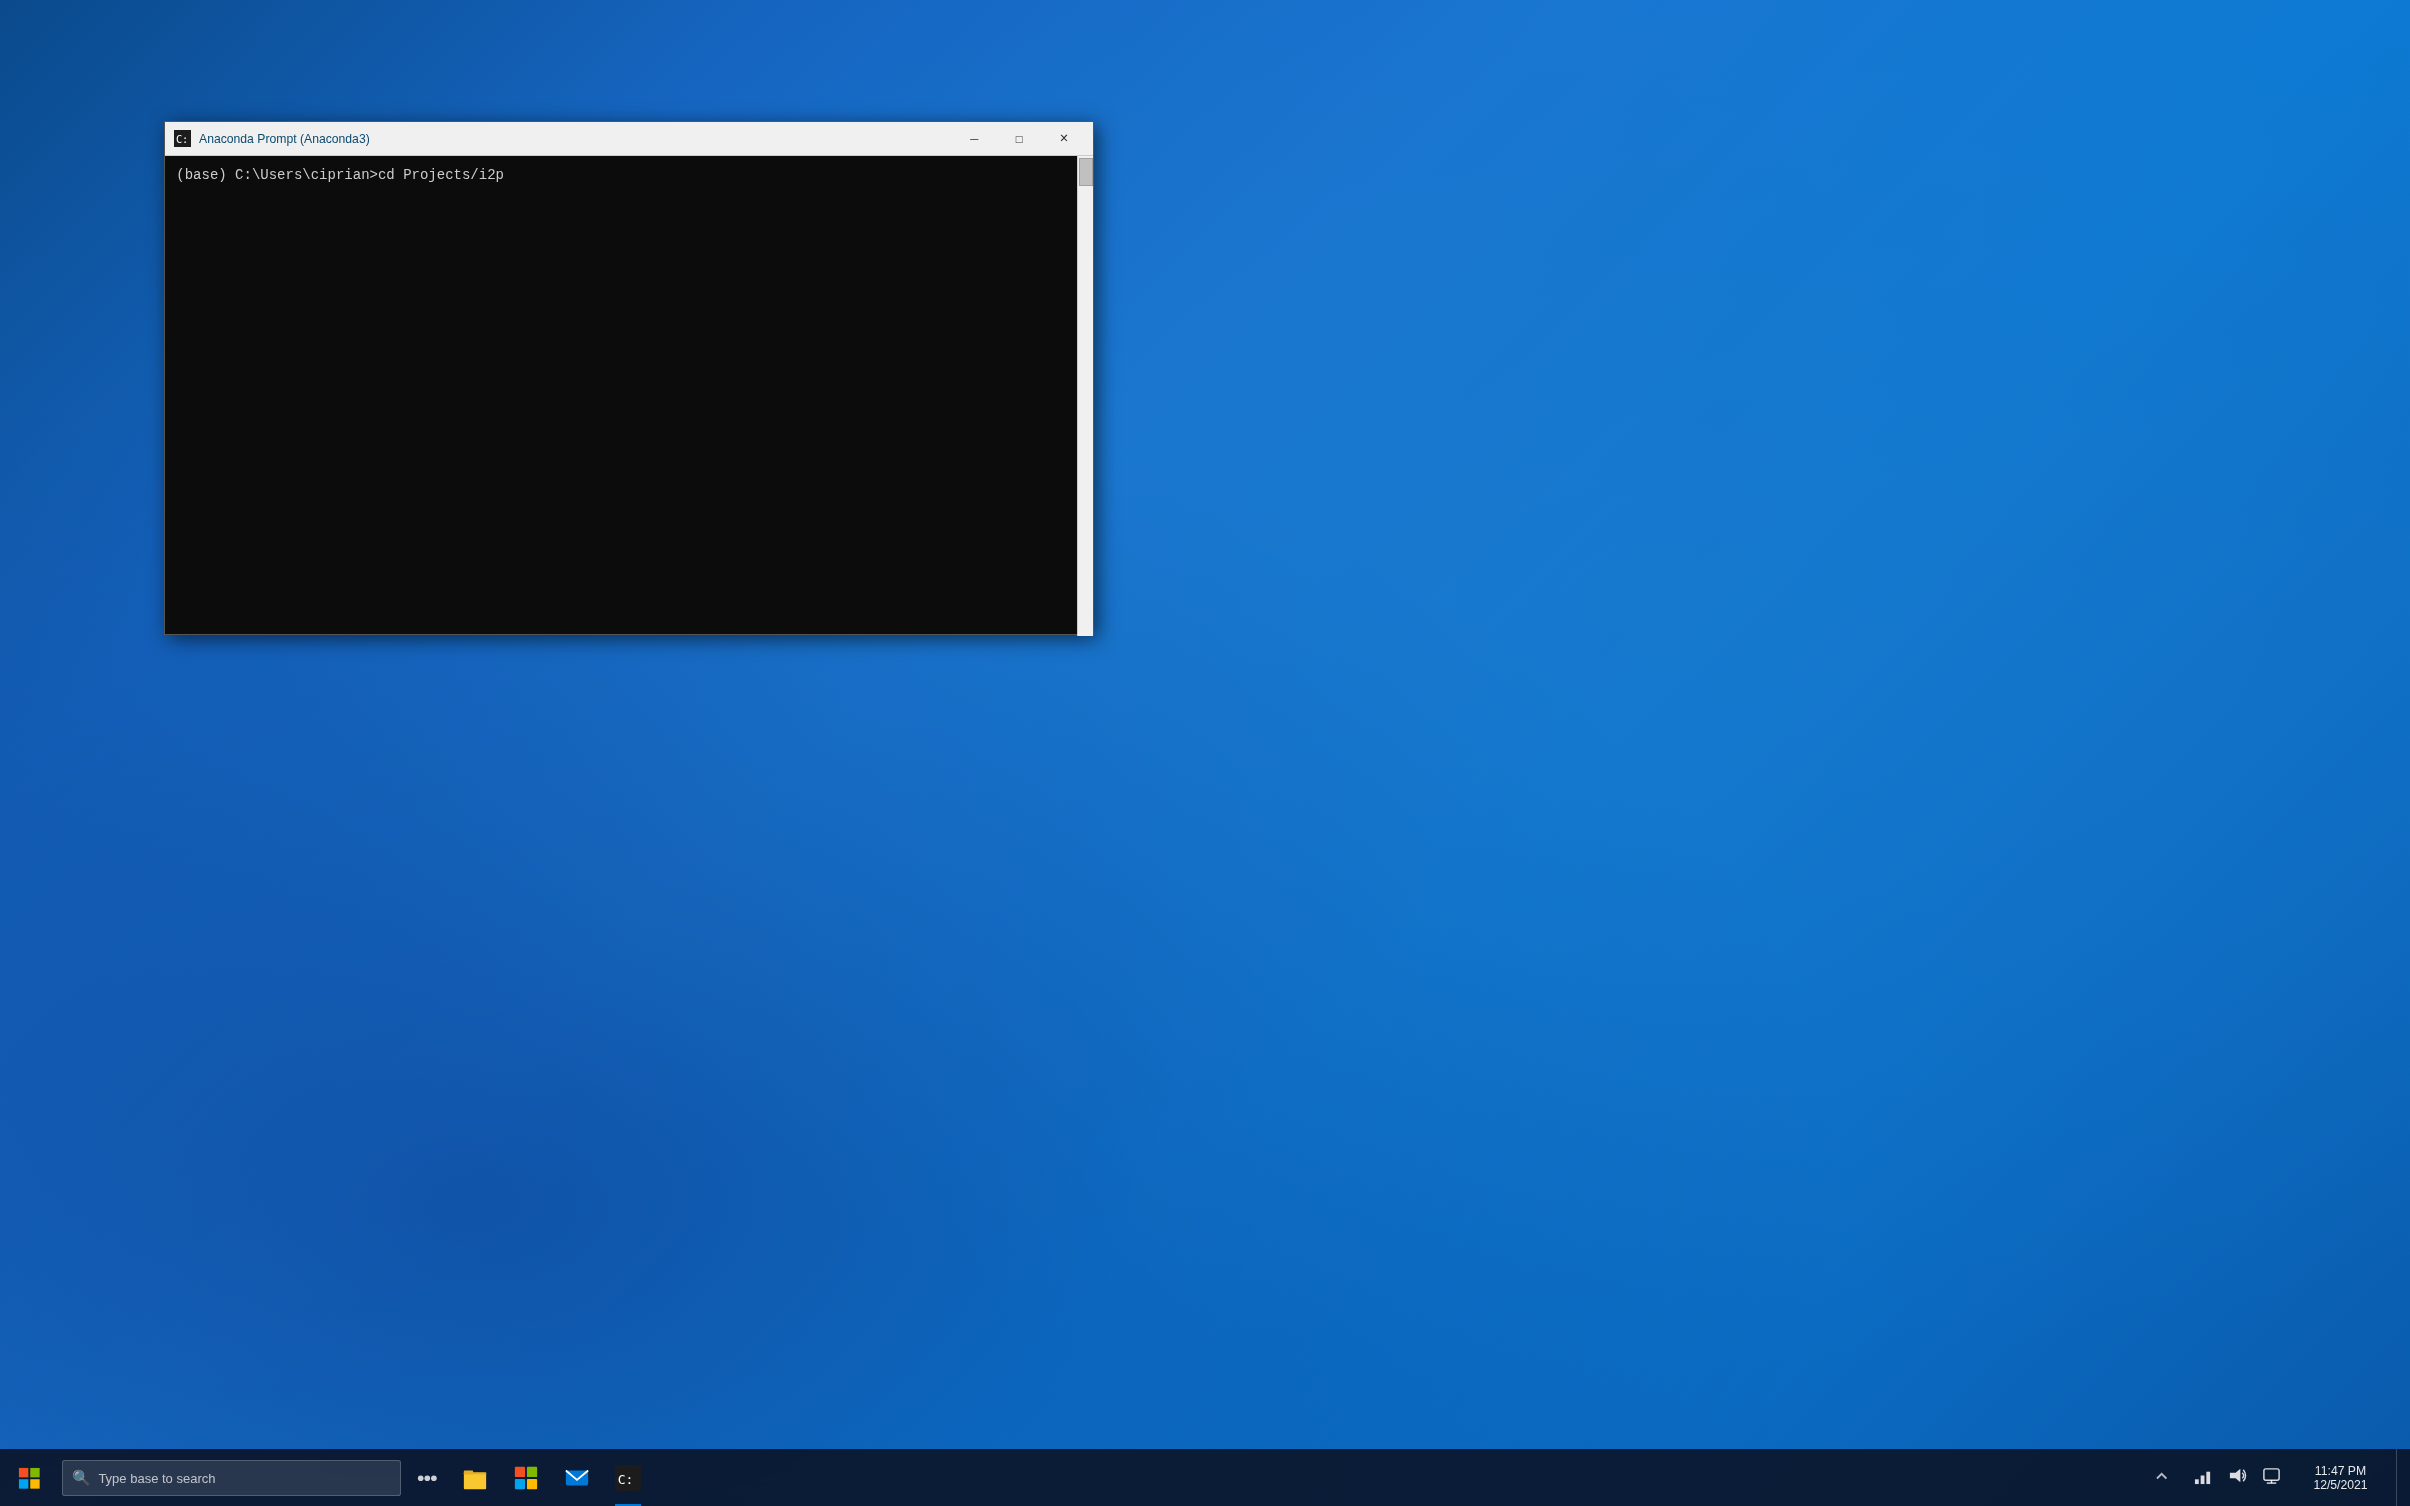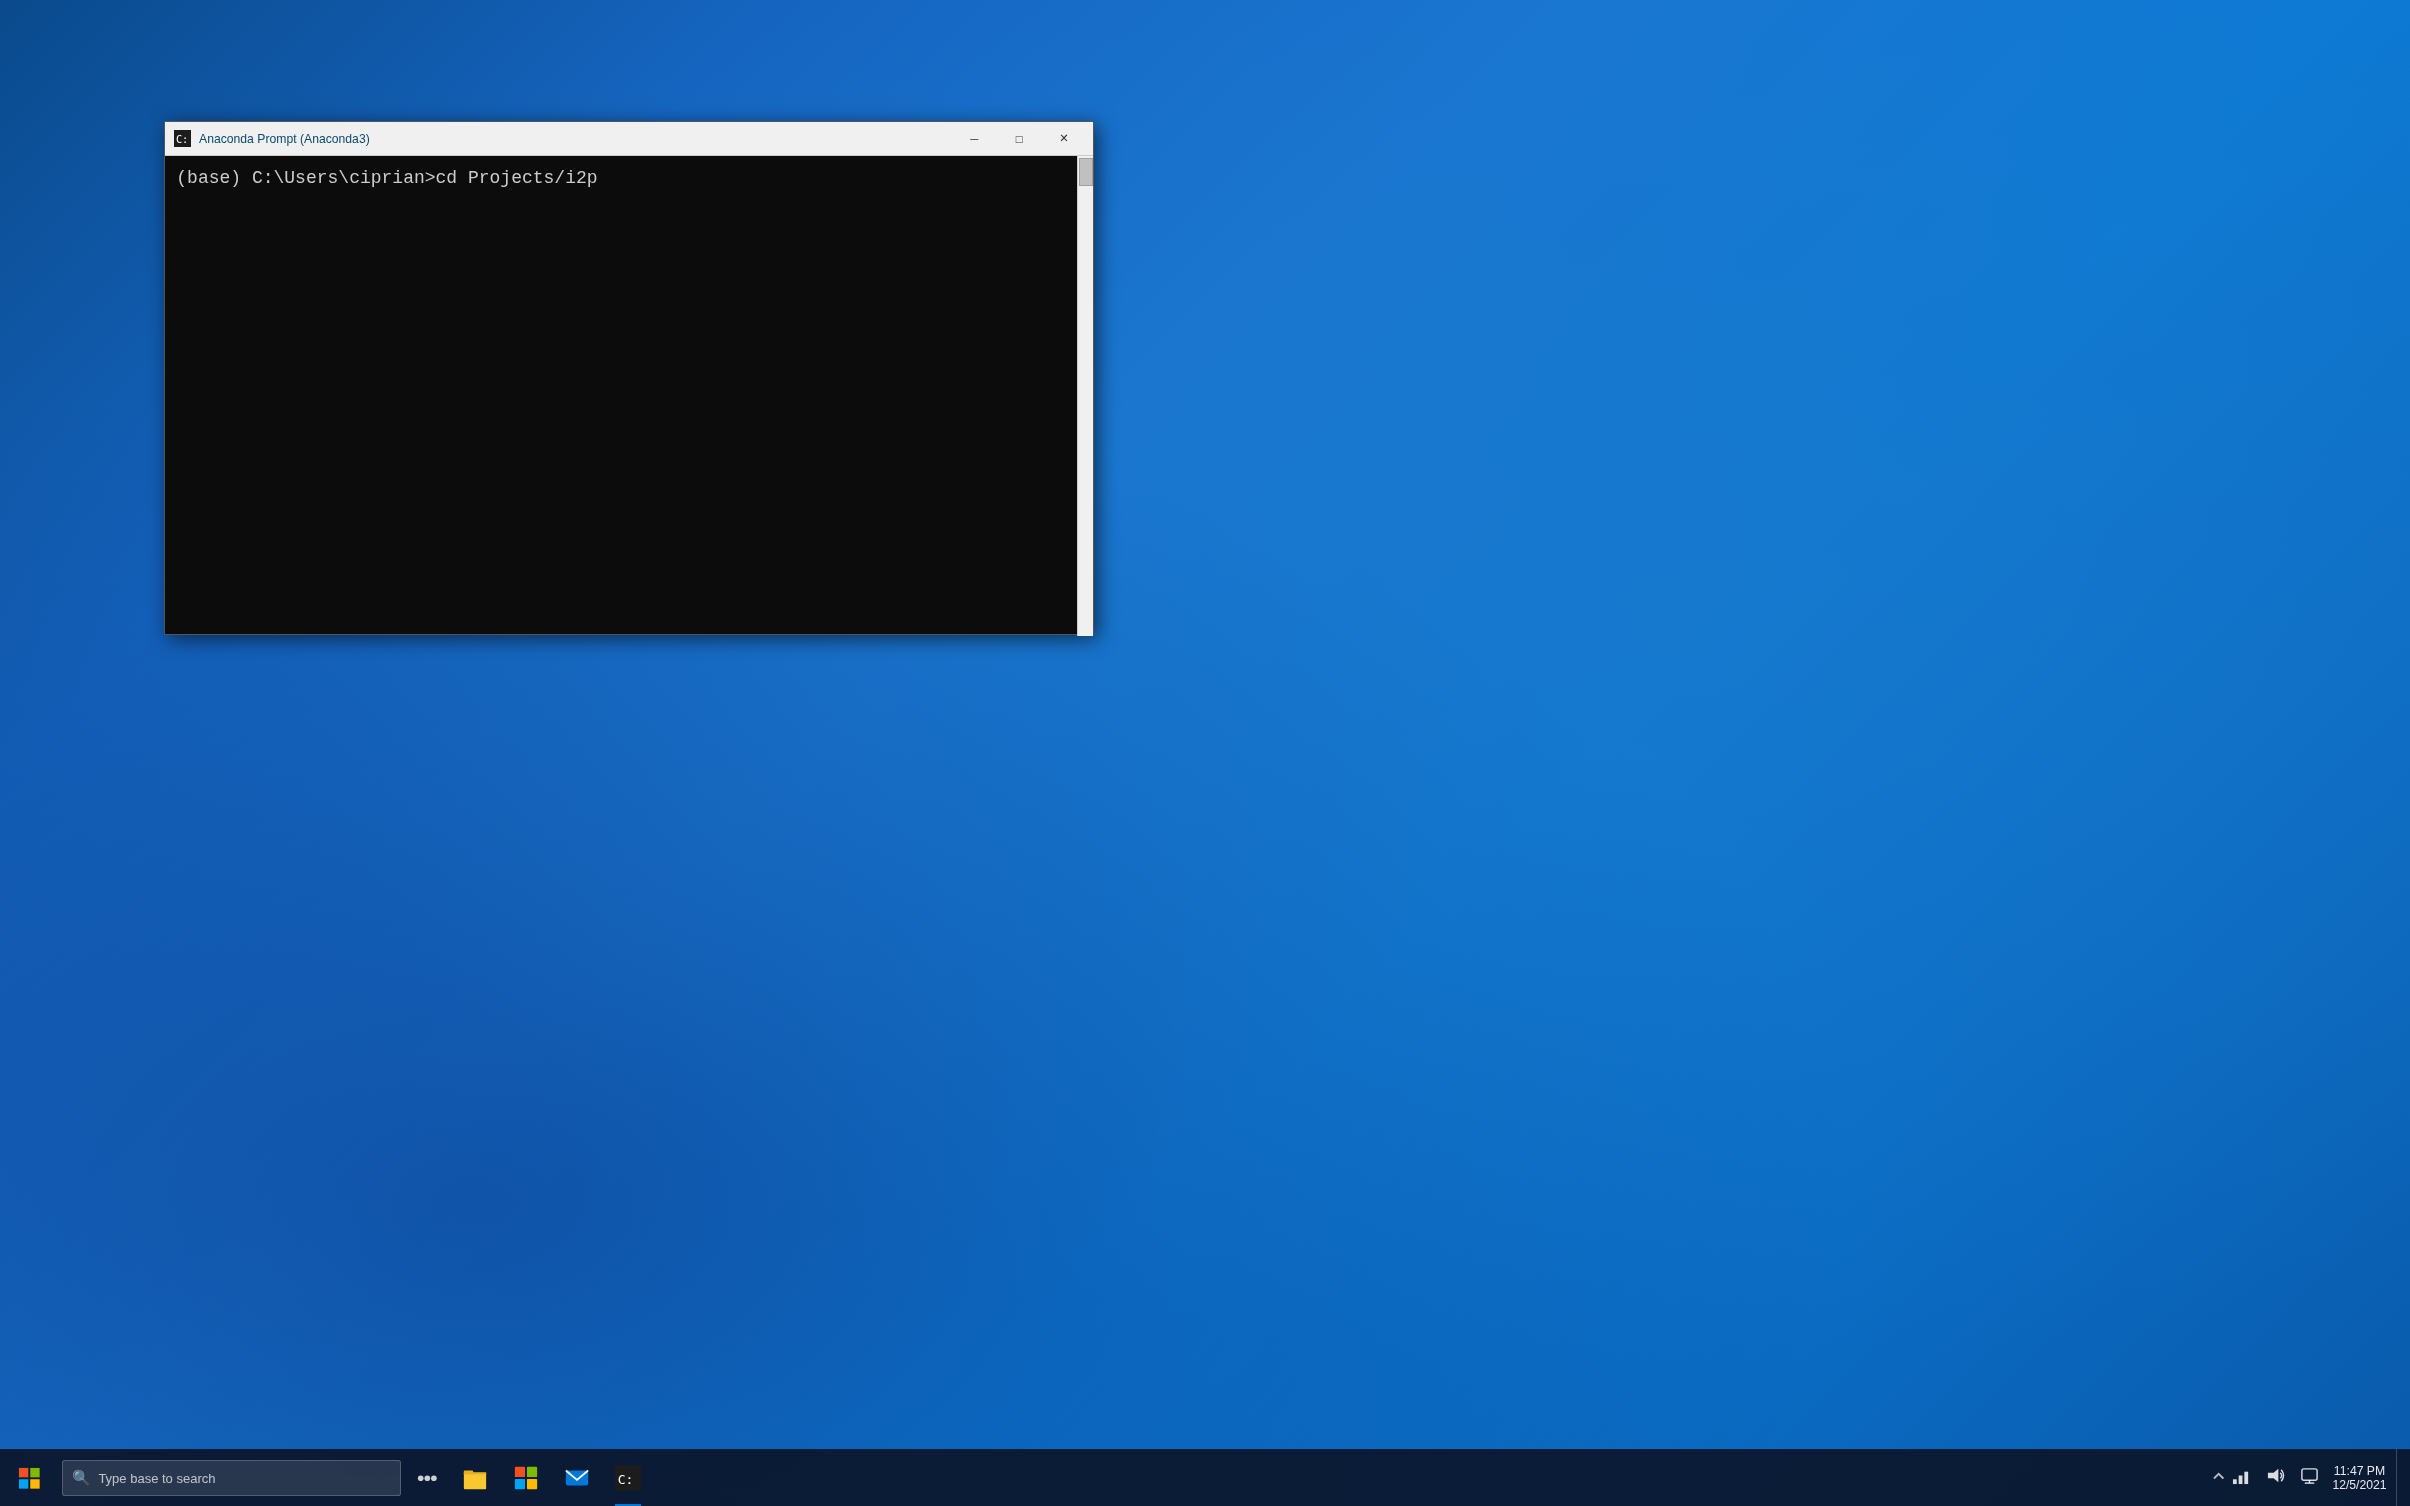--- a/index.html
+++ b/index.html
@@ -92,21 +92,21 @@
       font-size: 11.3px;
       color: #333;
     }
 
     
     #terminal-content {
       flex: 1;
       background: #0c0c0c;
       color: #cccccc;
       font-family: 'Consolas', 'Courier New', monospace;
-      font-size: 18px;
+      font-size: 14px;
       padding: 9.4px 11.3px;
       overflow: hidden;
       position: relative;
     }
 
     .terminal-line {
       line-height: 1.5;
       white-space: pre;
     }
 
@@ -242,21 +242,21 @@
       width: 26px;
       height: 26px;
     }
 
     
     #system-tray {
       margin-left: auto;
       display: flex;
       align-items: center;
       padding-right: 7.5px;
-      gap: 0;
+      gap: 19px;
     }
 
     #tray-icons {
       display: flex;
       align-items: center;
       gap: 7.5px;
     }
 
     .tray-icon {
       color: rgba(255,255,255,0.85);

